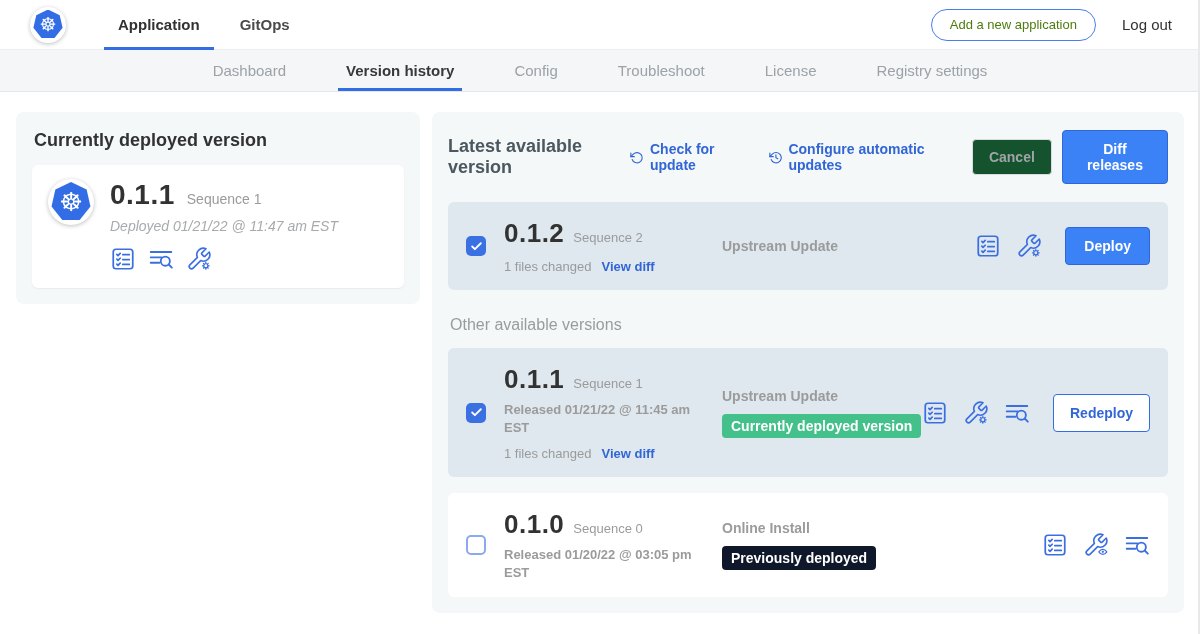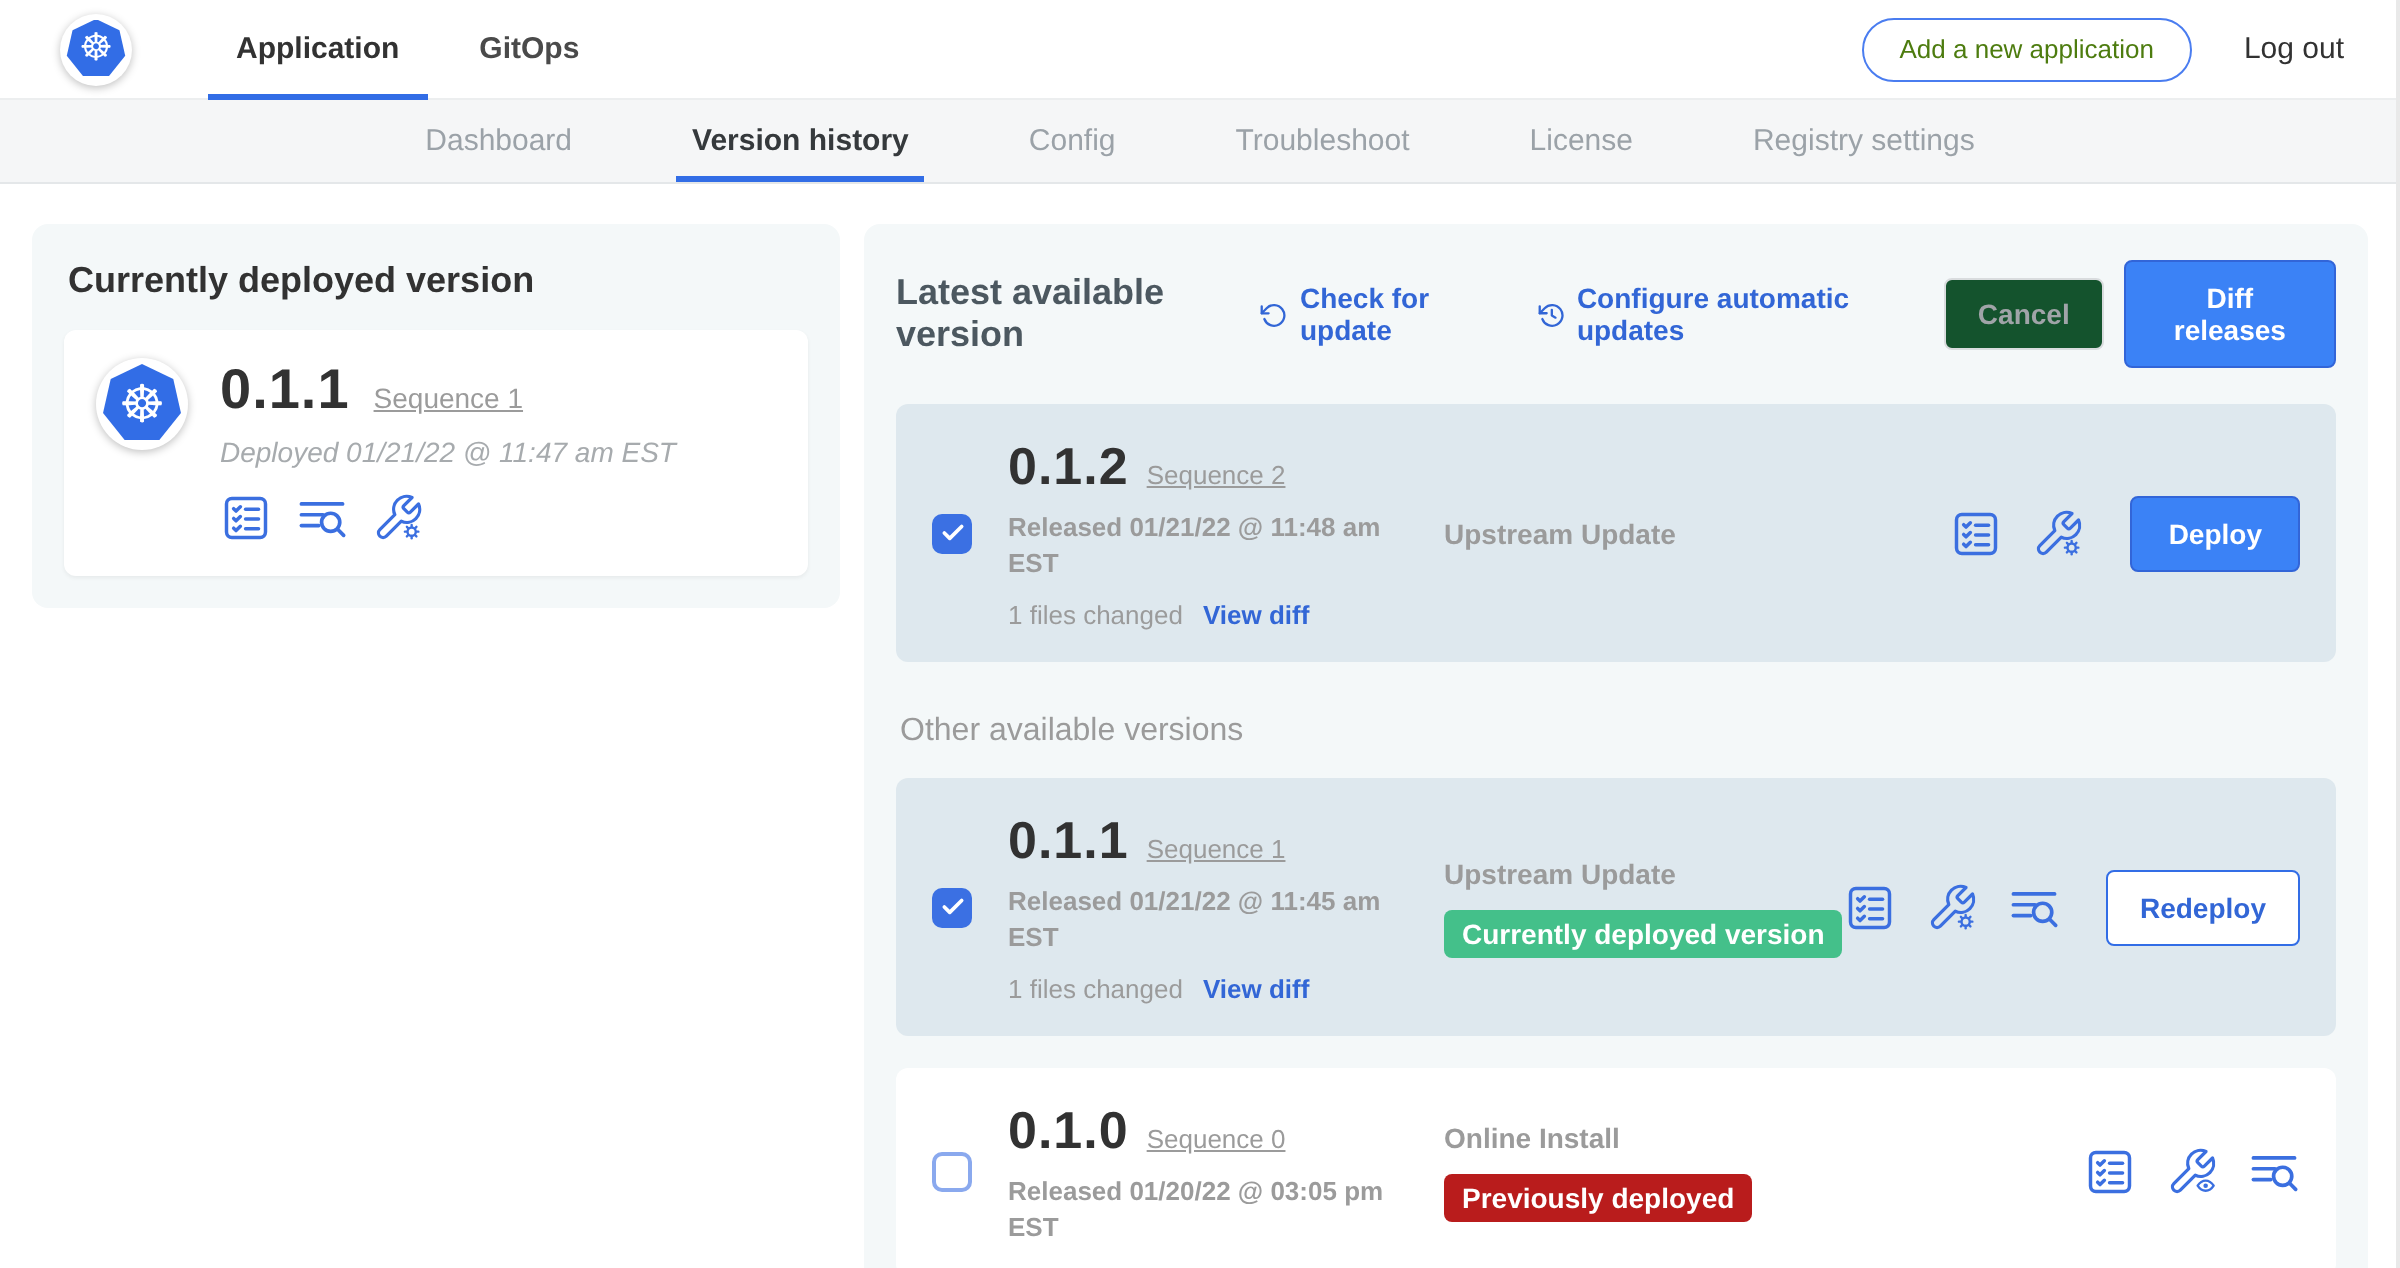--- a/index.html
+++ b/index.html
@@ -39,21 +39,21 @@
 
   .left-card { width:404px; padding:16px; }
   .left-card h2 { font-size:18px; font-weight:700; color:#323232; margin:2px 2px 14px; }
   .deployed-inner { background:#fff; border-radius:6px; box-shadow:0 1px 2px rgba(0,0,0,.06);
     padding:14px 16px 16px; display:flex; gap:16px; }
   .big-logo .logo-circle { width:46px; height:46px; }
   .big-logo .logo-hept { width:40px; height:40px; }
   .big-logo .logo-hept span { font-size:26px; }
   .ver-line { display:flex; align-items:baseline; }
   .ver-num { font-size:28px; font-weight:700; color:#323232; letter-spacing:.5px; }
-  .ver-seq { font-size:14px; color:#9b9b9b; margin-left:12px;text-decoration:underline; }
+  .ver-seq { font-size:14px; color:#9b9b9b; margin-left:12px; }
   .deployed-at { font-size:14px; color:#a7abae; margin-top:7px;font-style:italic; }
   .icon-row { display:flex; align-items:center; gap:12px; margin-top:12px; }
   .act-icon { width:26px; height:26px; color:#3b6fe0; cursor:pointer; }
   .act-icon svg { width:100%; height:100%; }
 
   
   .right-card { flex:1; padding:16px; }
   .avail-header { display:flex; align-items:center; margin:2px 0 18px; }
   .avail-title { font-size:18px; font-weight:700; color:#4c5860; margin-right:16px; }
   .hdr-link { display:flex; align-items:center; gap:6px; color:#3266d6; font-size:14px;
@@ -75,21 +75,21 @@
   .vcol .ver-num { font-size:26px; }
   .vcol .ver-seq { font-size:13px; margin-left:9px; }
   .released { font-size:13px; font-weight:700; color:#9b9b9b; margin-top:6px; width:200px; line-height:1.35; }
   .files-line { display:flex; align-items:center; margin-top:10px; font-size:13px; color:#9b9b9b; }
   .view-diff { color:#3266d6; font-weight:700; margin-left:10px; cursor:pointer; }
   .srccol { flex:1; padding-left:4px; }
   .src-label { font-size:14px; font-weight:700; color:#9b9b9b; }
   .badge { display:inline-block; margin-top:10px; padding:4px 9px; border-radius:4px;
     color:#fff; font-size:14px; font-weight:700; }
   .badge-green { background:#44c08a; }
-  .badge-gray  { background:#b91c1c; }
+  .badge-gray  { background:#0f172a; }
   .actions { display:flex; align-items:center; gap:15px; }
   .actions .btn { margin-left:8px; }
   .other-label { font-size:16px; color:#9b9b9b; margin:26px 2px 14px; }
   .gap16 { height:16px; }
   .edge-line { position:fixed; top:0; right:0; width:2px; height:634px; background:#e9e9e9; }
 </style>
 </head>
 <body>
 
 <div class="header">
@@ -204,21 +204,20 @@
       <div class="checkbox checked">
         <svg viewBox="0 0 24 24" fill="none" stroke="#fff" stroke-width="3.4" stroke-linecap="round" stroke-linejoin="round">
             <polyline points="20 6 9 17 4 12"></polyline>
           </svg>
       </div>
       <div class="vcol">
         <div class="ver-line">
           <span class="ver-num">0.1.2</span>
           <span class="ver-seq">Sequence 2</span>
         </div>
-        <div class="released">Released 01/21/22 @ 11:48 am EST</div>
         <div class="files-line">
           <span>1 files changed</span>
           <span class="view-diff">View diff</span>
         </div>
       </div>
       <div class="srccol">
         <div class="src-label">Upstream Update</div>
       </div>
       <div class="actions">
         <span class="act-icon">

